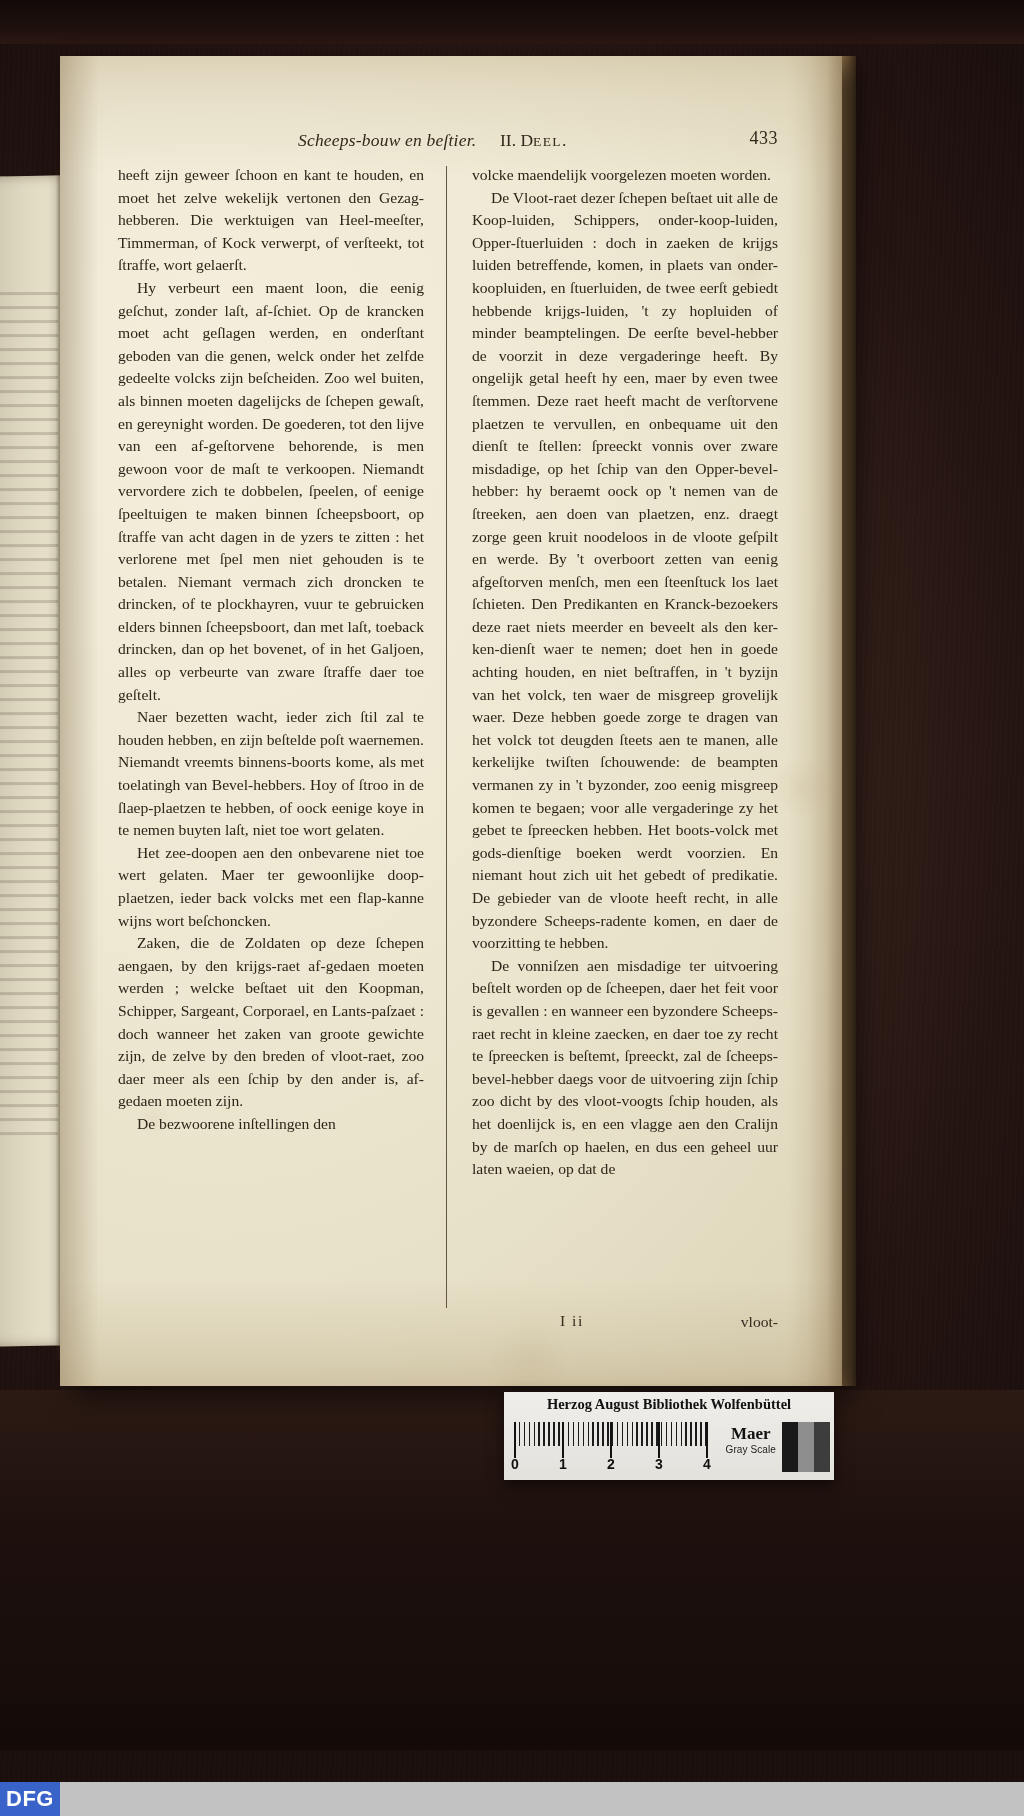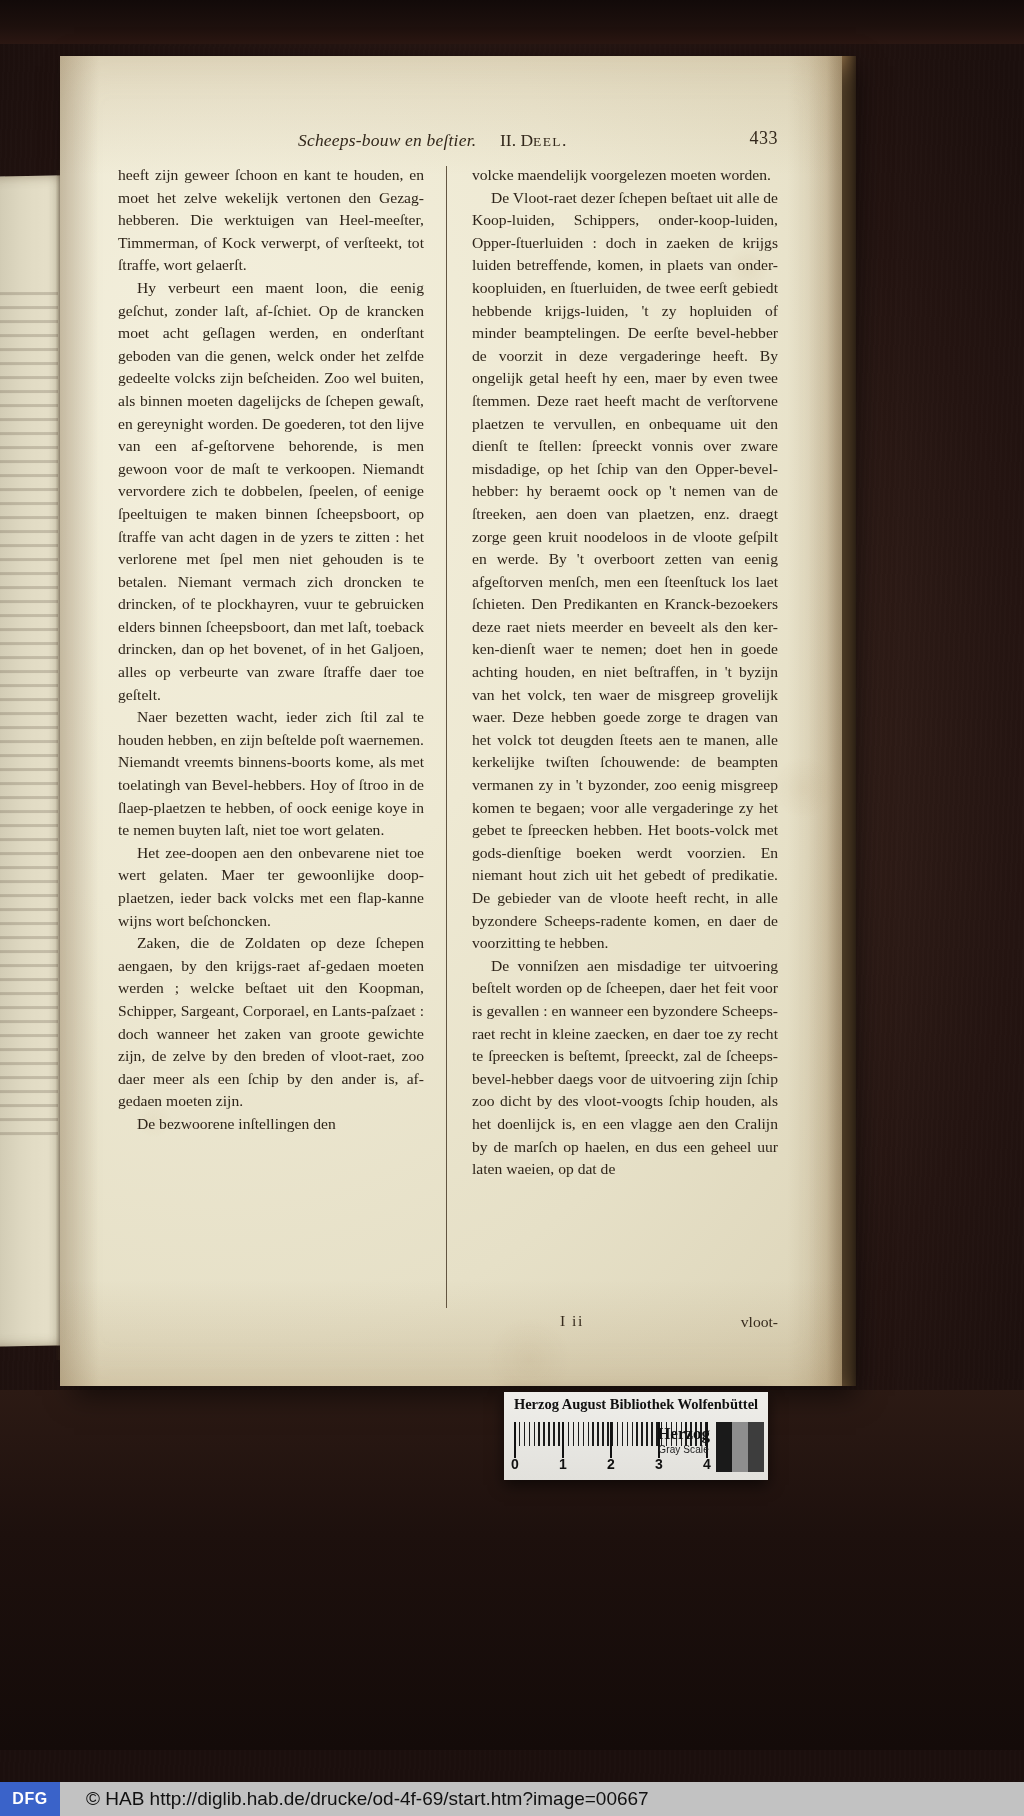--- a/index.html
+++ b/index.html
@@ -148,21 +148,21 @@
   
   .footline{
     position:absolute; left:354px; top:1182px; width:306px; height:26px;
     font-size:15.6px;
   }
   .signature{ position:absolute; left:88px; top:0; letter-spacing:1.5px; }
   .catchword{ position:absolute; right:0; top:1px; }
 
   
   .card{
-    position:absolute; left:504px; top:1392px; width:264px; height:88px;
+    position:absolute; left:504px; top:1392px; width:330px; height:88px;
     background:linear-gradient(180deg,#efeeea,#e2e1dc);
     box-shadow:0 5px 14px rgba(0,0,0,.6);
     font-family:"Liberation Serif", serif;
   }
   .card-title{
     position:absolute; left:0; right:0; top:4px;
     text-align:center; font-weight:bold; font-size:14.5px; color:#111;
     white-space:nowrap;
   }
   .ruler{
@@ -192,21 +192,21 @@
   .patch{ flex:1; height:100%; }
 
   
   .footer{
     position:absolute; left:0; top:1782px; width:1024px; height:34px;
     background:#c2c2c2;
   }
   .dfg{
     position:absolute; left:0; top:0; width:60px; height:34px;
     background:#3a63c9;
-    color:#fff; font-weight:bold; font-size:16px;
+    color:#fff; font-weight:bold; font-size:22px;
     font-family:"Liberation Sans", sans-serif;
     display:flex; align-items:center; justify-content:center;
     letter-spacing:.5px;
   }
   .footer-text{
     position:absolute; left:86px; top:0; height:34px;
     display:flex; align-items:center;
     font-family:"Liberation Sans", sans-serif;
     font-size:19px; color:#111; white-space:nowrap;
   }
@@ -276,27 +276,26 @@
     <div class="ruler-major" style="left:144px"></div>
     <div class="ruler-major" style="left:192px"></div>
     <span class="ruler-num" style="left:1px">0</span>
     <span class="ruler-num" style="left:49px">1</span>
     <span class="ruler-num" style="left:97px">2</span>
     <span class="ruler-num" style="left:145px">3</span>
     <span class="ruler-num" style="left:193px">4</span>
   </div>
 
   <div class="kodak">
-    <div class="kodak-word">Herzog</div>
+    <div class="kodak-word">Maer</div>
     <div class="kodak-sub">Gray Scale</div>
   </div>
 
   <div class="patches">
     <div class="patch" style="background:#1a1a1a"></div>
     <div class="patch" style="background:#8e8e8e"></div>
     <div class="patch" style="background:#3d3d3d"></div>
   </div>
 </div>
 
 <div class="footer">
   <div class="dfg">DFG</div>
-  <div class="footer-text">© HAB http://diglib.hab.de/drucke/od-4f-69/start.htm?image=00667</div>
 </div>
 
 </body></html>

